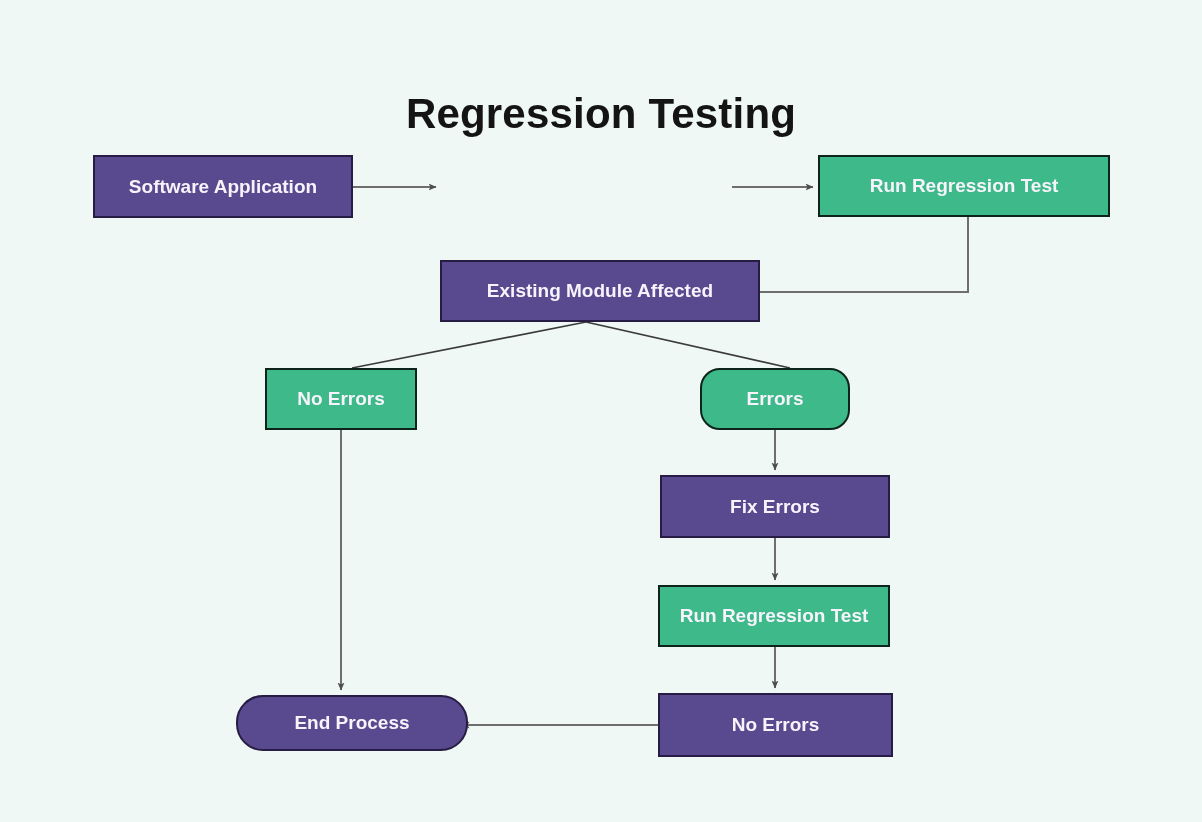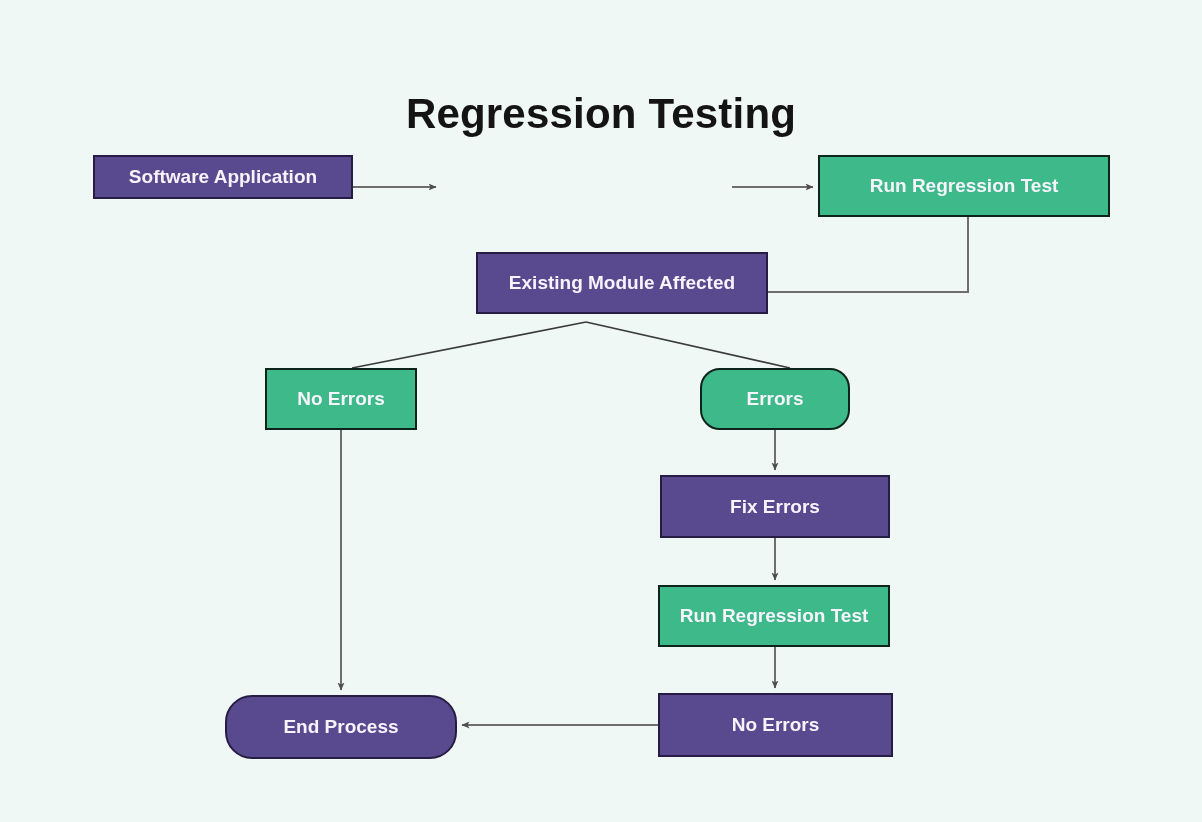--- a/index.html
+++ b/index.html
@@ -81,40 +81,40 @@
         <polyline points="968,217 968,292 738,292" class="connector" marker-end="url(#arrowhead)"></polyline>
         <polyline points="586,322 352,368" class="branch"></polyline>
         <polyline points="586,322 790,368" class="branch"></polyline>
         <polyline points="341,430 341,690" class="connector" marker-end="url(#arrowhead)"></polyline>
         <polyline points="775,430 775,470" class="connector" marker-end="url(#arrowhead)"></polyline>
         <polyline points="775,538 775,580" class="connector" marker-end="url(#arrowhead)"></polyline>
         <polyline points="775,647 775,688" class="connector" marker-end="url(#arrowhead)"></polyline>
         <polyline points="658,725 462,725" class="connector" marker-end="url(#arrowhead)"></polyline>
       </g>
   </svg>
-<div class="node purple" style="left: 93px; top: 155px; width: 260px; height: 44px;">
+<div class="node purple" style="left: 93px; top: 155px; width: 260px; height: 63px;">
     <span>Software Application</span>
   </div>
     <div class="node green" style="left: 818px; top: 155px; width: 292px; height: 62px;">
     <span>Run Regression Test</span>
   </div>
-    <div class="node purple" style="left: 440px; top: 252px; width: 292px; height: 62px; margin-left: 36px;">
+    <div class="node purple" style="left: 440px; top: 260px; width: 320px; height: 62px;">
     <span>Existing Module Affected</span>
   </div>
     <div class="node green" style="left: 265px; top: 368px; width: 152px; height: 62px;">
     <span>No Errors</span>
   </div>
     <div class="node green" style="left: 700px; top: 368px; width: 150px; height: 62px; border-radius: 20px;">
     <span>Errors</span>
   </div>
     <div class="node purple" style="left: 660px; top: 475px; width: 230px; height: 63px;">
     <span>Fix Errors</span>
   </div>
     <div class="node green" style="left: 658px; top: 585px; width: 232px; height: 62px;">
     <span>Run Regression Test</span>
   </div>
     <div class="node purple" style="left: 658px; top: 693px; width: 235px; height: 64px;">
     <span>No Errors</span>
   </div>
-    <div class="node purple" style="left: 225px; top: 695px; width: 232px; height: 64px; border-radius: 27px;">
+    <div class="node purple" style="left: 236px; top: 695px; width: 232px; height: 56px; border-radius: 27px;">
     <span>End Process</span>
   </div>
   </div>
 
 </body></html>

